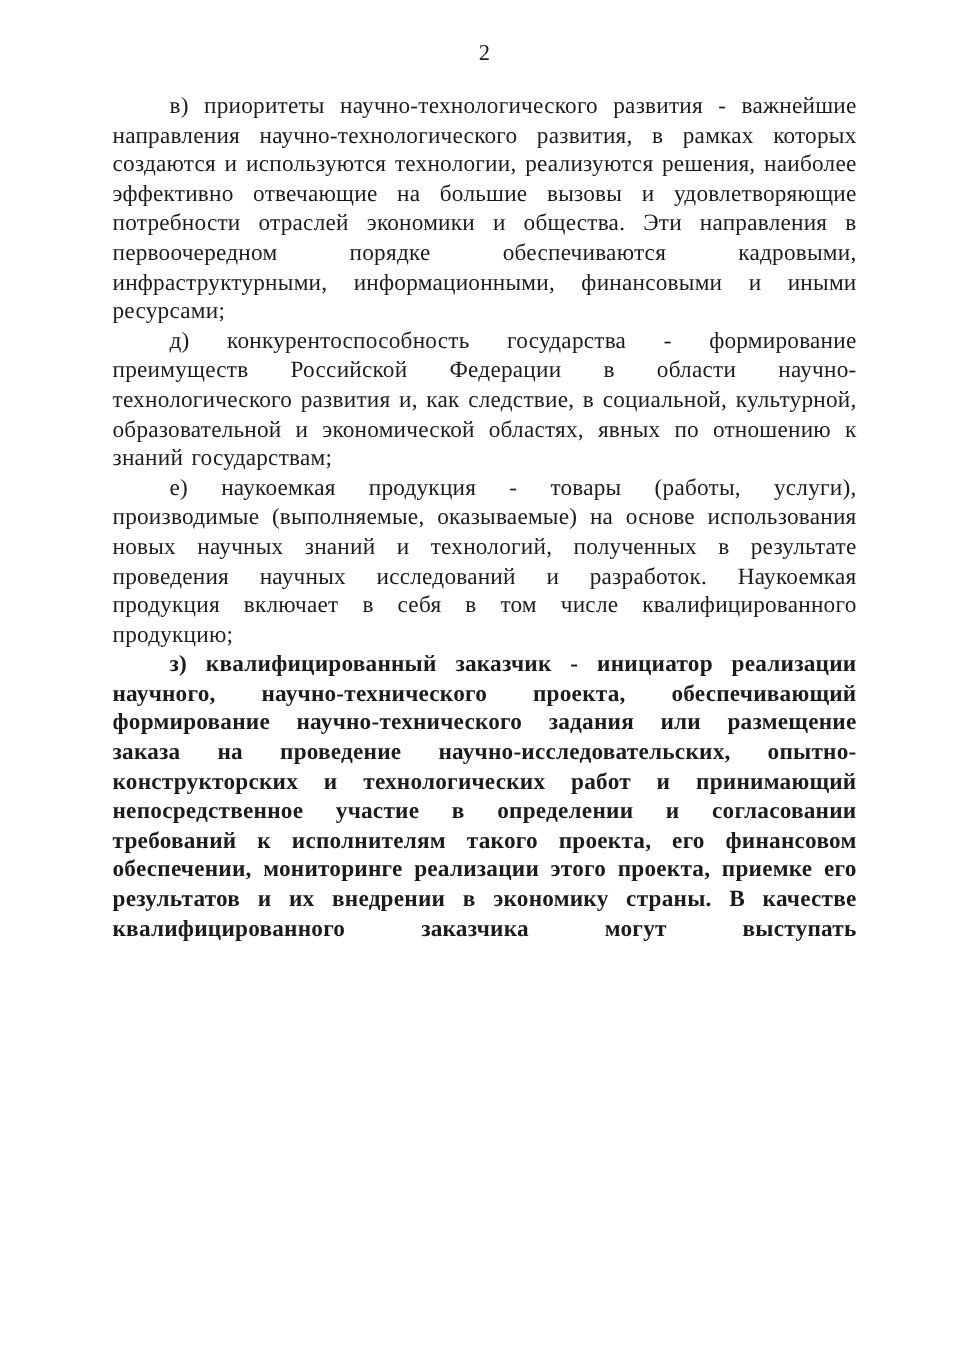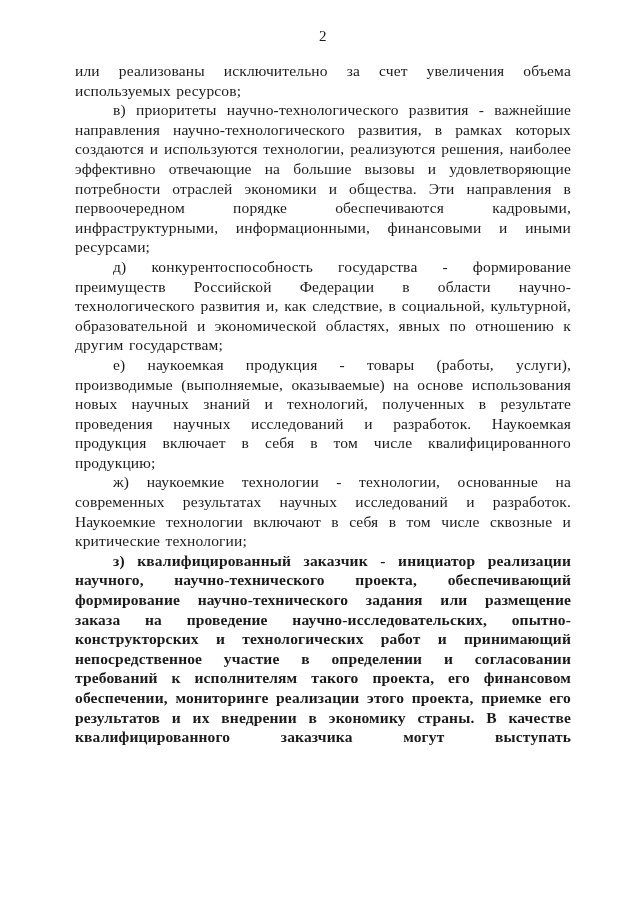--- a/index.html
+++ b/index.html
@@ -45,20 +45,18 @@
     text-align-last: justify;
     font-weight: bold;
   }
 </style>
 </head>
 <body>
 
 <div class="page">
   <div class="page-number">2</div>
   <div class="document-body">
-      <p>или реализованы исключительно за счет увеличения объема используемых ресурсов;</p>
       <p class="indent">в) приоритеты научно-технологического развития - важнейшие направления научно-технологического развития, в рамках которых создаются и используются технологии, реализуются решения, наиболее эффективно отвечающие на большие вызовы и удовлетворяющие потребности отраслей экономики и общества. Эти направления в первоочередном порядке обеспечиваются кадровыми, инфраструктурными, информационными, финансовыми и иными ресурсами;</p>
-      <p class="indent">д) конкурентоспособность государства - формирование преимуществ Российской Федерации в области научно-технологического развития и, как следствие, в социальной, культурной, образовательной и экономической областях, явных по отношению к другим государствам;</p>
+      <p class="indent">д) конкурентоспособность государства - формирование преимуществ Российской Федерации в области научно-технологического развития и, как следствие, в социальной, культурной, образовательной и экономической областях, явных по отношению к знаний государствам;</p>
       <p class="indent">е) наукоемкая продукция - товары (работы, услуги), производимые (выполняемые, оказываемые) на основе использования новых научных знаний и технологий, полученных в результате проведения научных исследований и разработок. Наукоемкая продукция включает в себя в том числе квалифицированного продукцию;</p>
-      <p class="indent">ж) наукоемкие технологии - технологии, основанные на современных результатах научных исследований и разработок. Наукоемкие технологии включают в себя в том числе сквозные и критические технологии;</p>
       <p class="indent">з) квалифицированный заказчик - инициатор реализации научного, научно-технического проекта, обеспечивающий формирование научно-технического задания или размещение заказа на проведение научно-исследовательских, опытно-конструкторских и технологических работ и принимающий непосредственное участие в определении и согласовании требований к исполнителям такого проекта, его финансовом обеспечении, мониторинге реализации этого проекта, приемке его результатов и их внедрении в экономику страны. В качестве квалифицированного заказчика могут выступать</p>
     </div>
 </div>
 
 </body></html>

